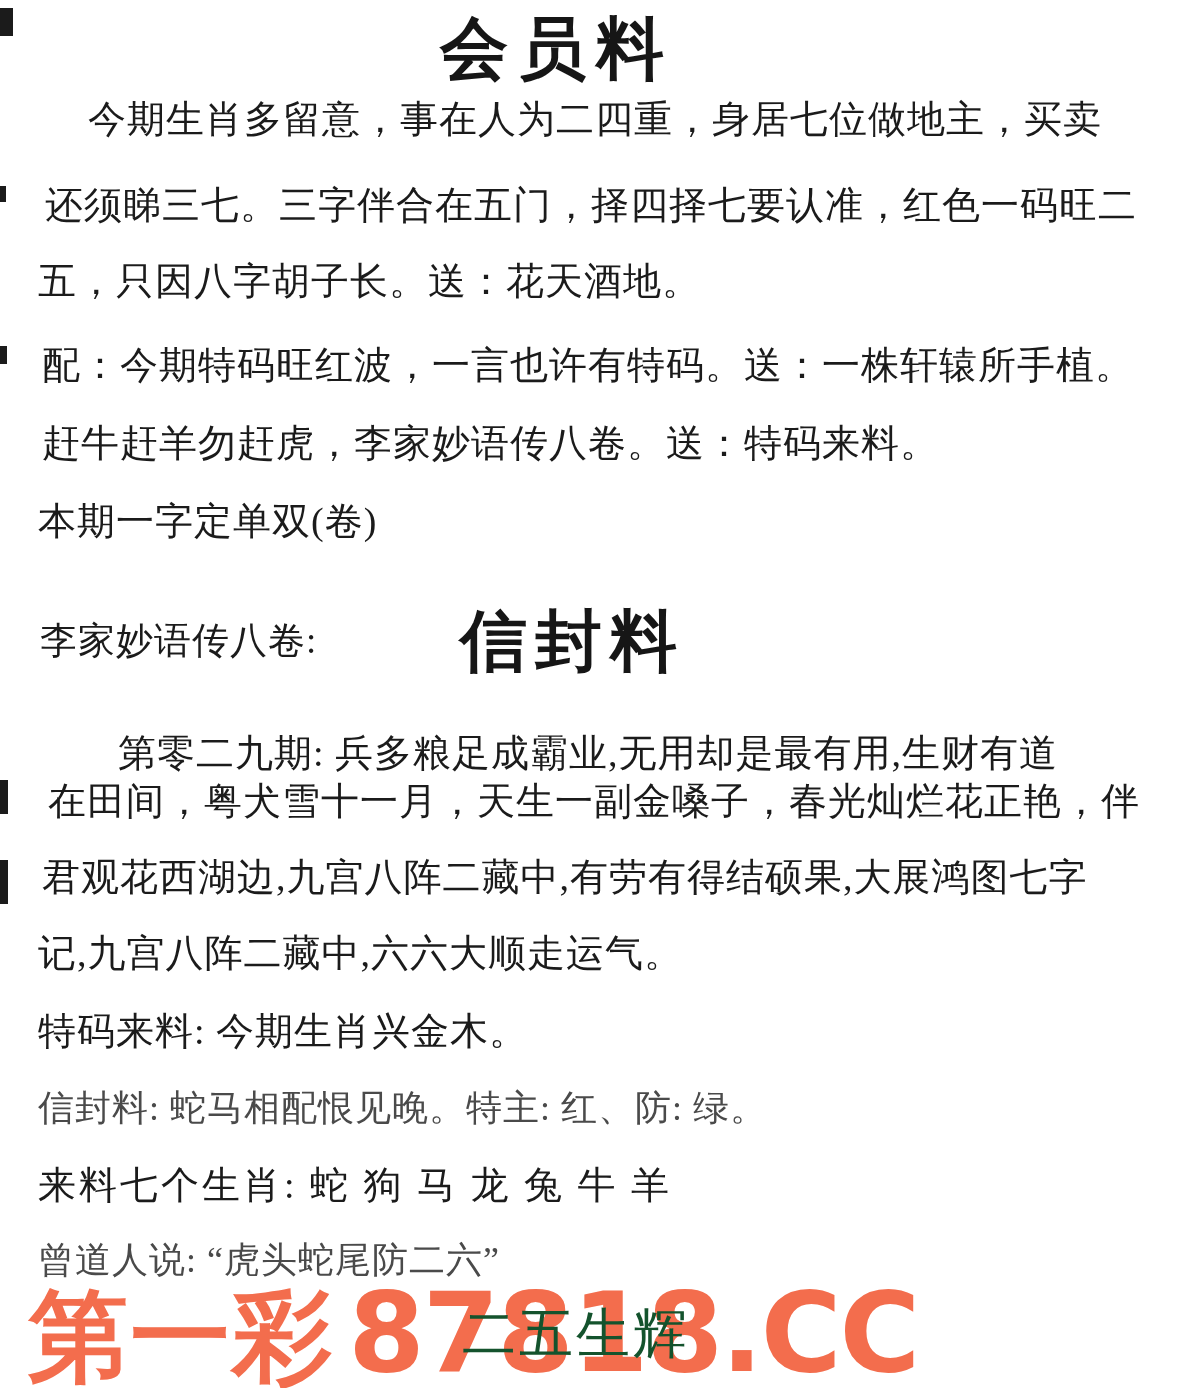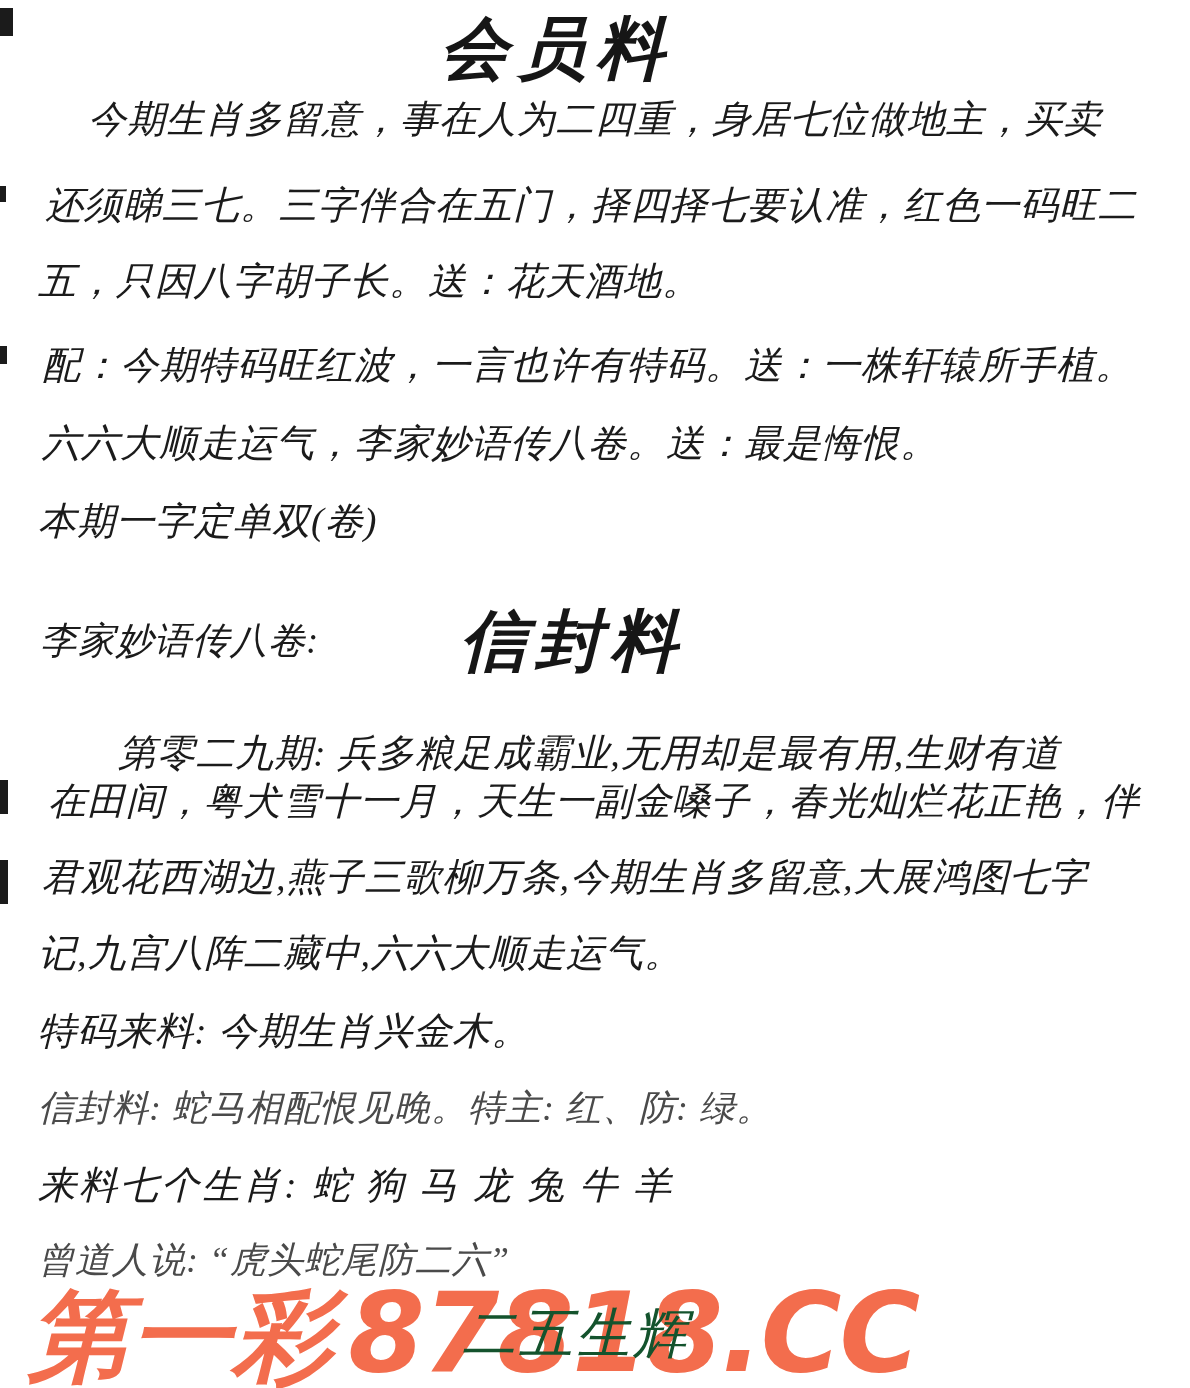--- a/index.html
+++ b/index.html
@@ -3,21 +3,20 @@
 <meta charset="utf-8">
 <style>
   html,body { margin:0; padding:0; background:#ffffff; }
   .page {
     position:relative;
     width:1190px; height:1388px;
     background:#ffffff;
     font-family:"Liberation Serif", serif;
     color:#1b1b1b;
     overflow:hidden;
-    font-style:italic;
   }
   .big-title {
     position:absolute;
     font-weight:bold;
     white-space:pre;
     color:#161616;
   }
   .member-title {
     top:4px; left:440px;
     font-size:68px;
@@ -84,28 +83,28 @@
 </head>
 <body>
 
 <div class="page">
 
   <div class="big-title member-title">会员料</div>
   <div class="line m1">今期生肖多留意，事在人为二四重，身居七位做地主，买卖</div>
   <div class="line m2">还须睇三七。三字伴合在五门，择四择七要认准，红色一码旺二</div>
   <div class="line m3">五，只因八字胡子长。送：花天酒地。</div>
   <div class="line m4">配：今期特码旺红波，一言也许有特码。送：一株轩辕所手植。</div>
-  <div class="line m5">六六大顺走运气，李家妙语传八卷。送：最是悔恨。</div>
+  <div class="line m5">赶牛赶羊勿赶虎，李家妙语传八卷。送：特码来料。</div>
   <div class="line m6">本期一字定单双(卷)</div>
 
   <div class="line intro-label">李家妙语传八卷:</div>
   <div class="big-title envelope-title">信封料</div>
   <div class="line e1">第零二九期: 兵多粮足成霸业,无用却是最有用,生财有道</div>
   <div class="line e2">在田间，粤犬雪十一月，天生一副金嗓子，春光灿烂花正艳，伴</div>
-  <div class="line e3">君观花西湖边,燕子三歌柳万条,今期生肖多留意,大展鸿图七字</div>
+  <div class="line e3">君观花西湖边,九宫八阵二藏中,有劳有得结硕果,大展鸿图七字</div>
   <div class="line e4">记,九宫八阵二藏中,六六大顺走运气。</div>
   <div class="line e5">特码来料: 今期生肖兴金木。</div>
   <div class="line e6 faint">信封料: 蛇马相配恨见晚。特主: 红、防: 绿。</div>
   <div class="line e7">来料七个生肖: 蛇 狗 马 龙 兔 牛 羊</div>
   <div class="line e8 faint">曾道人说: “虎头蛇尾防二六”</div>
 
   <div class="closing">二五生辉</div>
 
   <div class="watermark" style="color: rgb(243, 109, 77);">
     <span class="wm-brand">第一彩</span><span class="wm-code">87818.CC</span>

